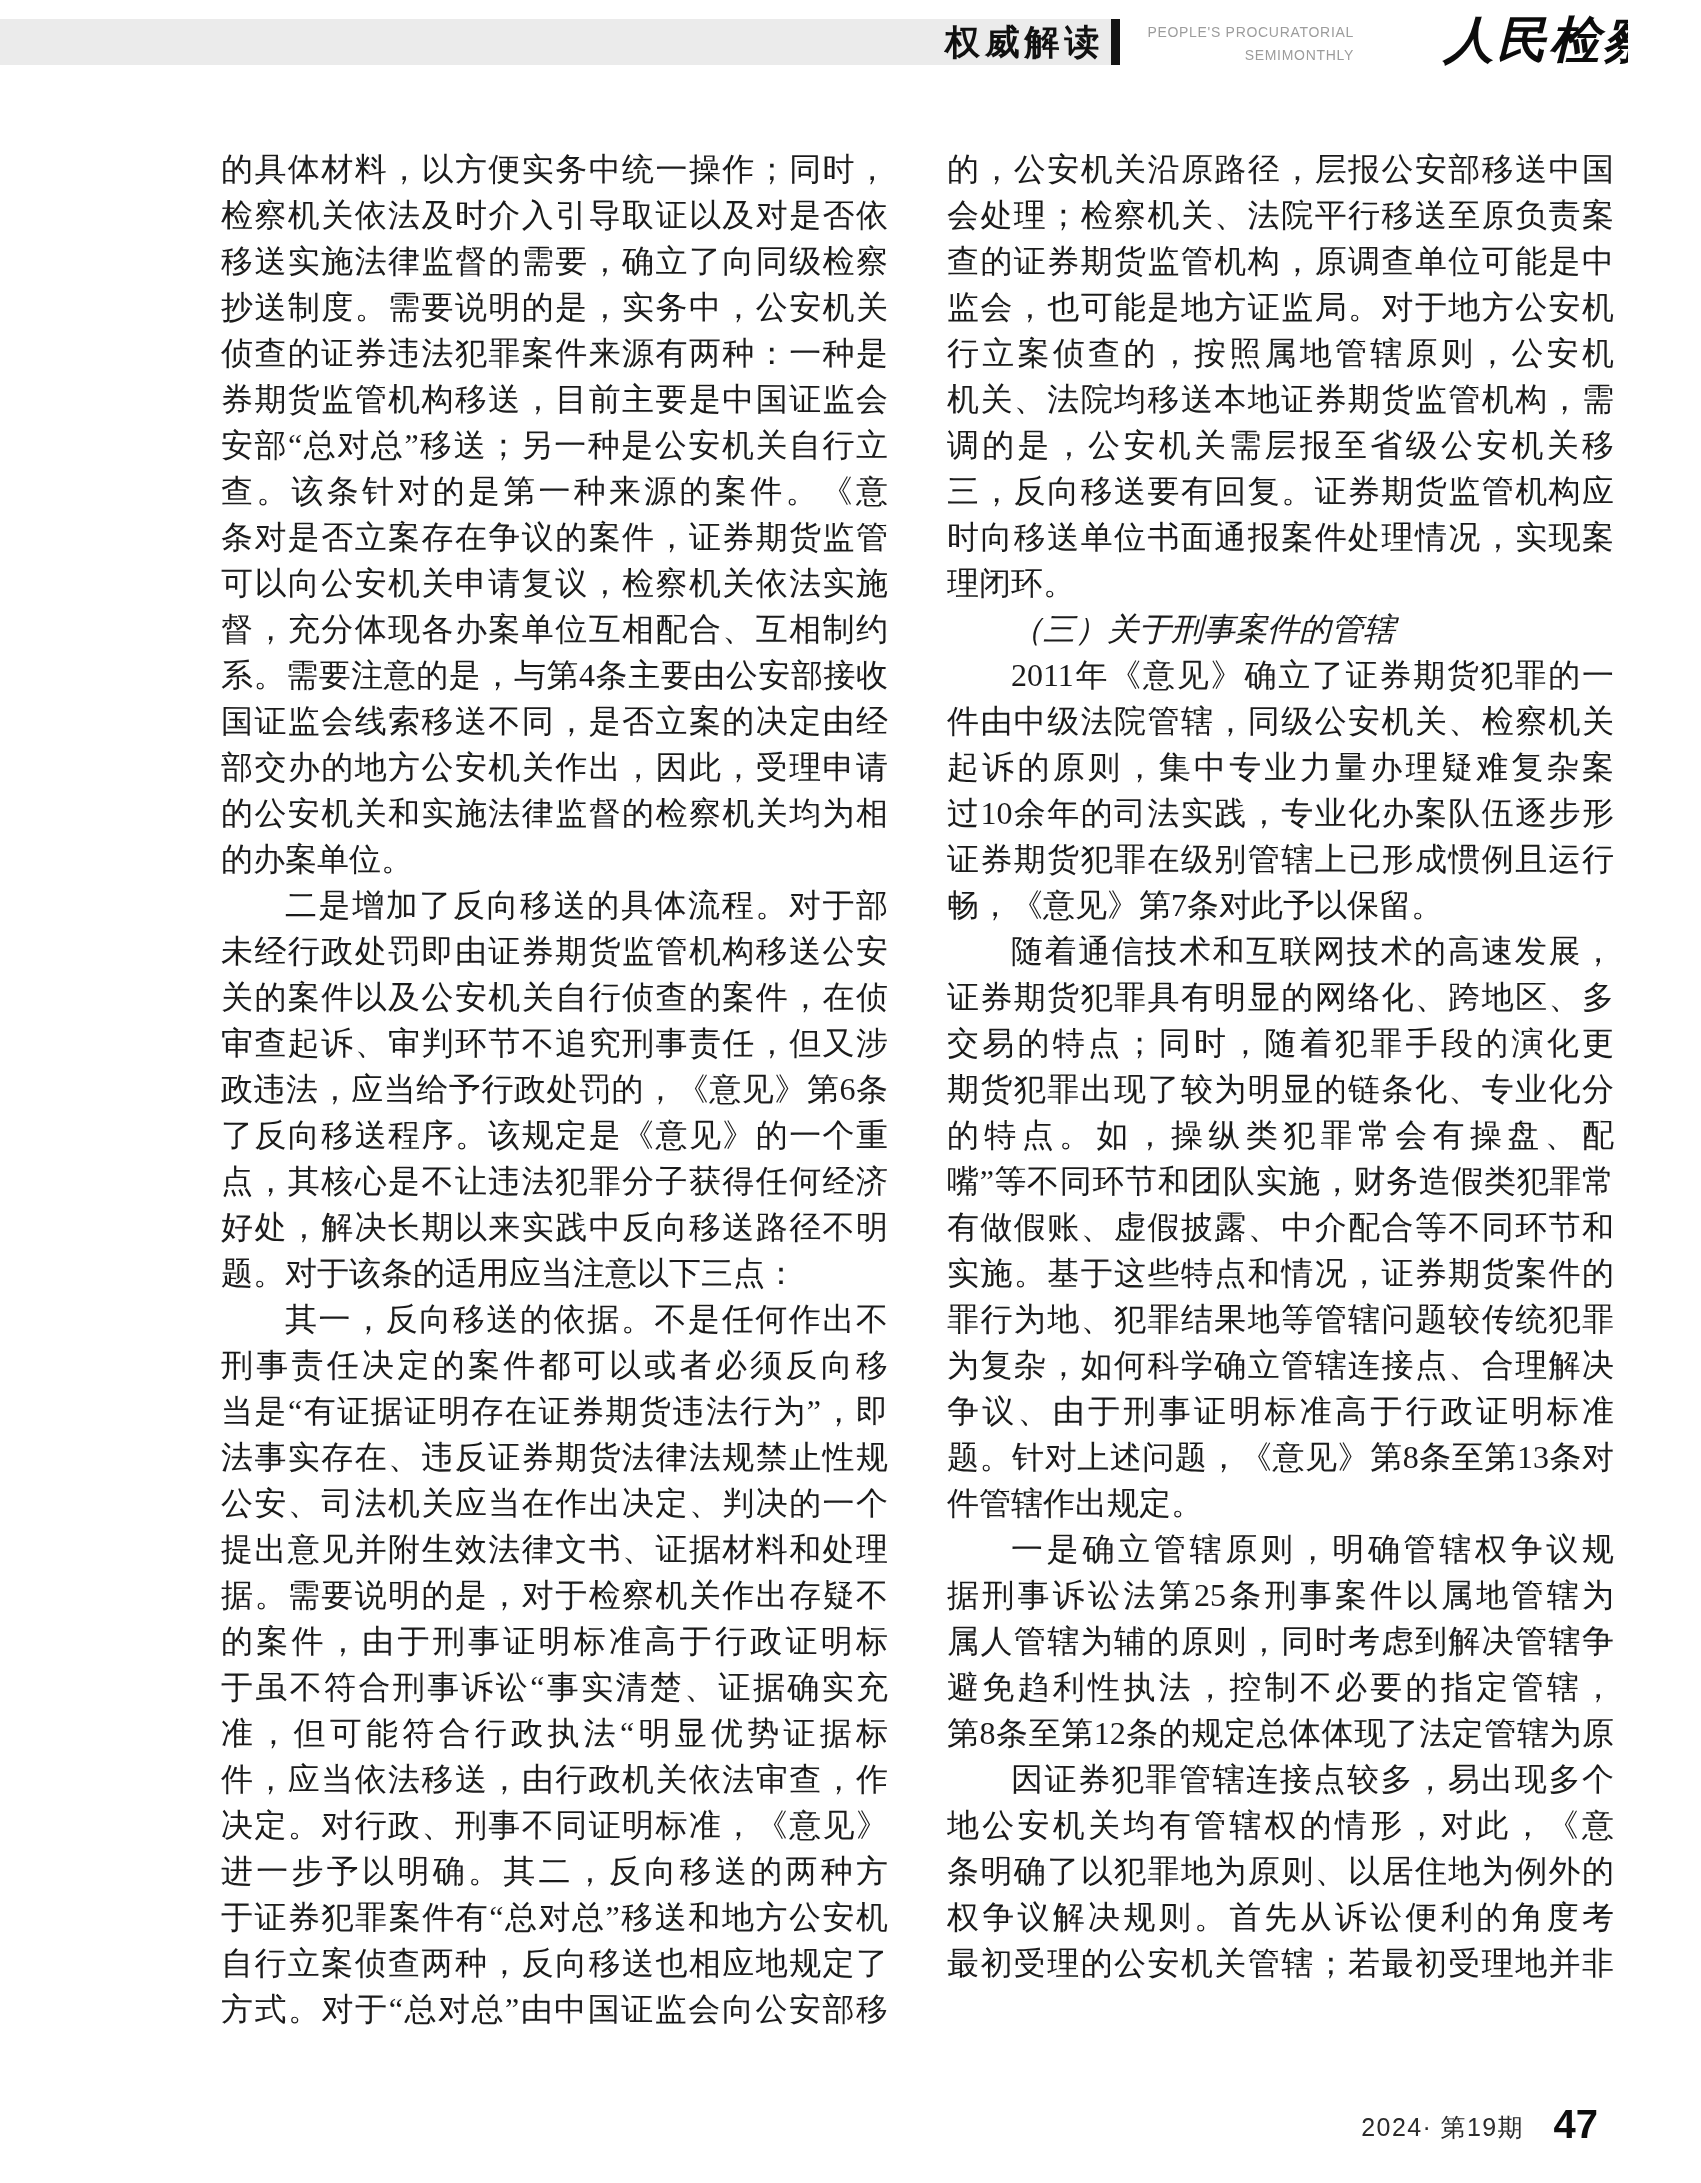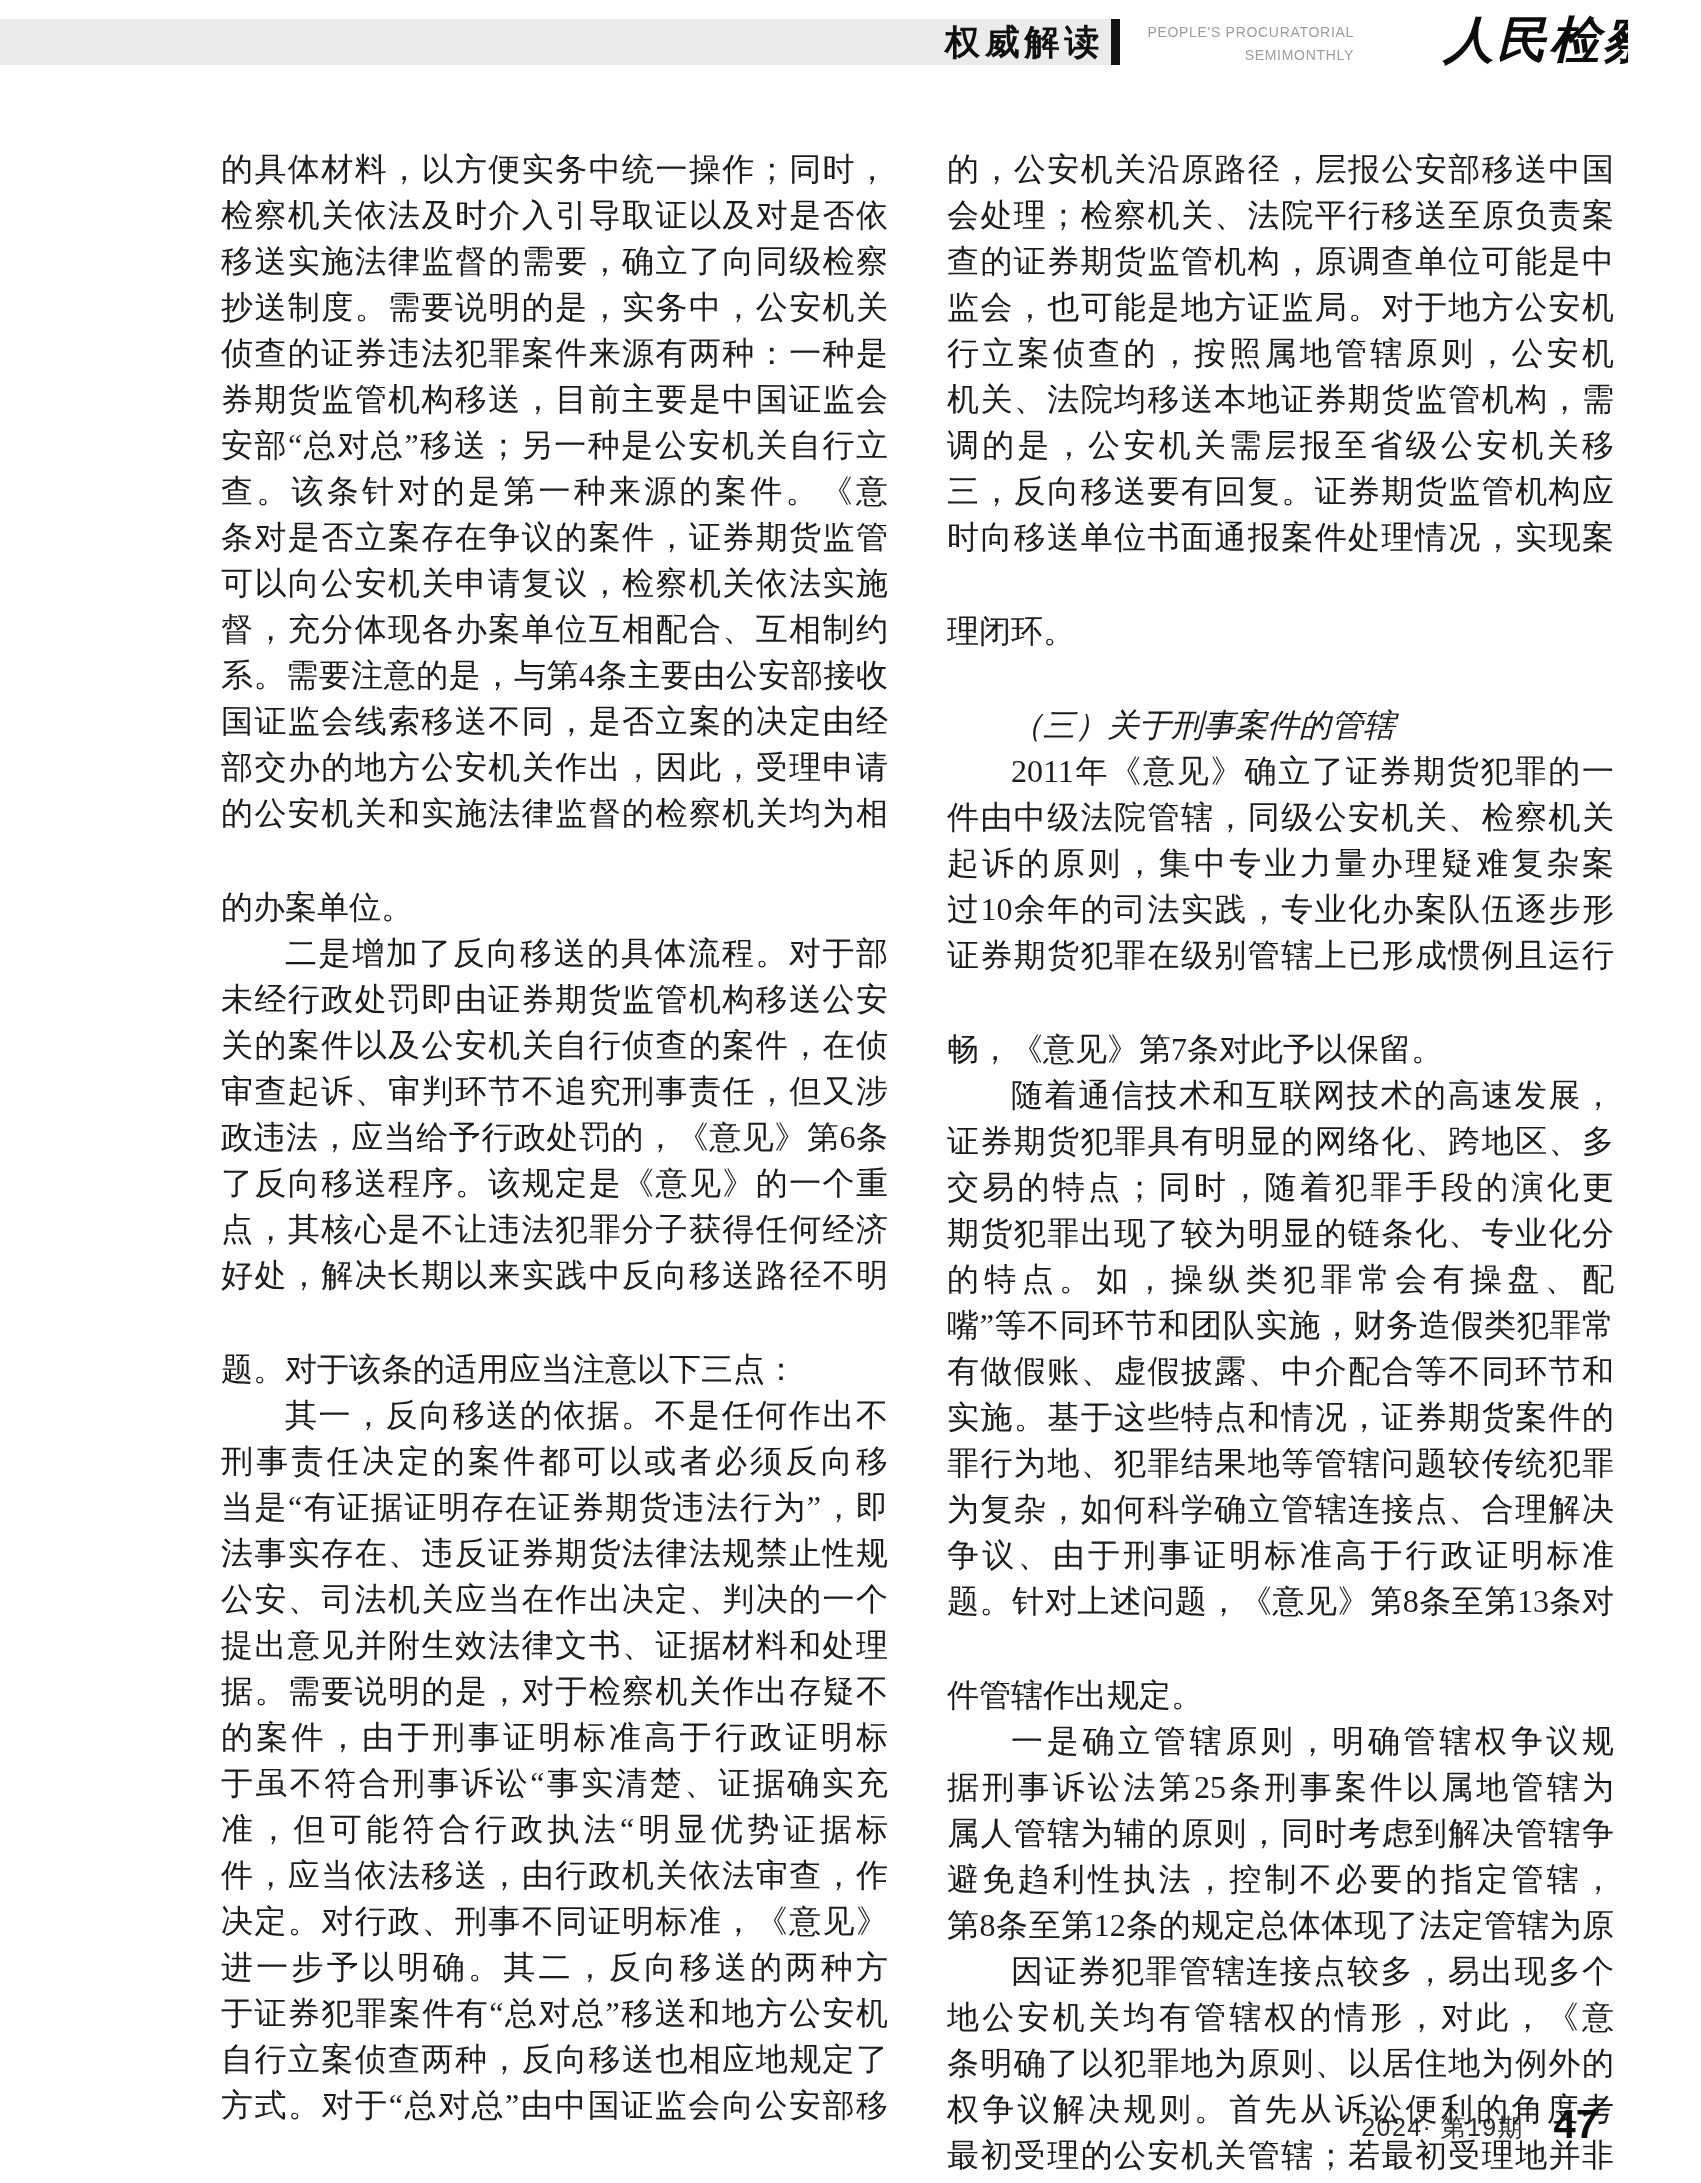--- a/index.html
+++ b/index.html
@@ -18,21 +18,21 @@
   .journal-logo{position:absolute;left:1425px;top:7px;font-size:50px;font-weight:bold;
         font-style:italic;color:#0c0c0c;letter-spacing:2.8px;white-space:nowrap;margin-left:19px;}
 
   
   .col{position:absolute;top:146px;width:667px;font-size:32px;line-height:46px;}
   .col-left{left:221px;}
   .col-right{left:947px;}
   .line{height:46px;text-align:justify;text-align-last:justify;text-justify:inter-character;
         overflow:hidden;white-space:nowrap;}
   .line.fit{white-space:normal;}
-  .line.short{text-align:left;text-align-last:left;margin-top:48px;}
+  .line.short{text-align:left;text-align-last:left;}
   .line.ind{text-indent:64px;}
   .line.kai{font-style:italic;}
 
   
   .footer-issue{position:absolute;right:104px;top:2111px;
         font-family:"Liberation Sans","DejaVu Sans",sans-serif;font-size:25px;color:#2a2a2a;letter-spacing:1.4px;}
   .footer-page{position:absolute;right:30px;top:2102px;
         font-family:"Liberation Sans","DejaVu Sans",sans-serif;font-weight:bold;font-size:40px;color:#0e0e0e;}
 </style>
 </head>

